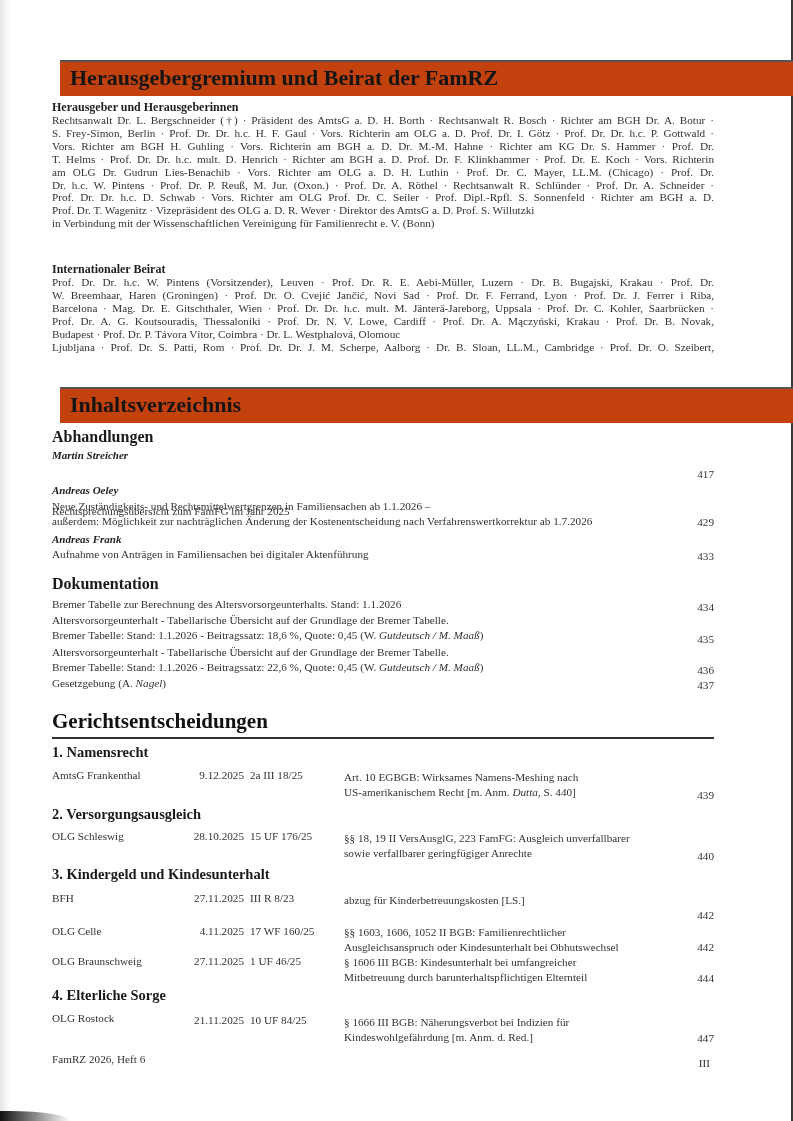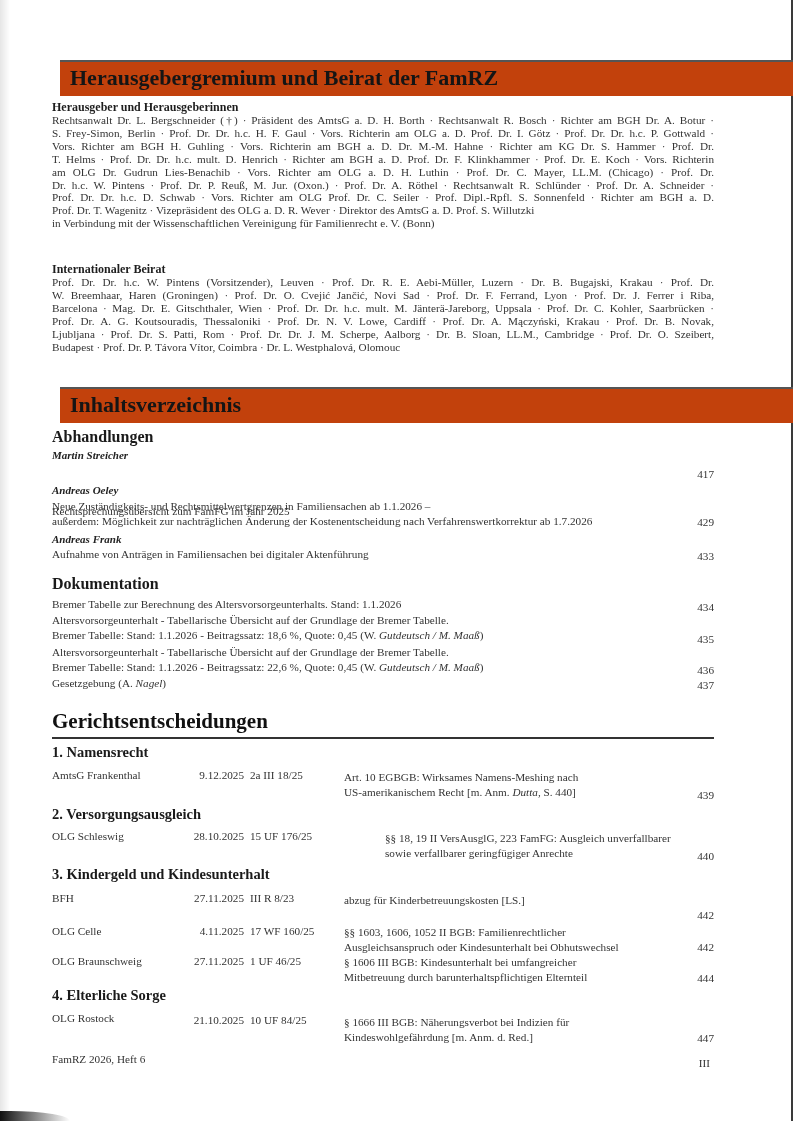--- a/index.html
+++ b/index.html
@@ -100,22 +100,22 @@
     <span class="line last">Prof. Dr. T. Wagenitz · Vizepräsident des OLG a. D. R. Wever · Direktor des AmtsG a. D. Prof. S. Willutzki</span>
     <span class="line last">in Verbindung mit der Wissenschaftlichen Vereinigung für Familienrecht e. V. (Bonn)</span>
   </div>
 
   <div class="sub-h" style="top:262px;">Internationaler Beirat</div>
   <div class="para" style="top:276px;">
     <span class="line">Prof. Dr. Dr. h.c. W. Pintens (Vorsitzender), Leuven · Prof. Dr. R. E. Aebi-Müller, Luzern · Dr. B. Bugajski, Krakau · Prof. Dr.</span>
     <span class="line">W. Breemhaar, Haren (Groningen) · Prof. Dr. O. Cvejić Jančić, Novi Sad · Prof. Dr. F. Ferrand, Lyon · Prof. Dr. J. Ferrer i Riba,</span>
     <span class="line">Barcelona · Mag. Dr. E. Gitschthaler, Wien · Prof. Dr. Dr. h.c. mult. M. Jänterä-Jareborg, Uppsala · Prof. Dr. C. Kohler, Saarbrücken ·</span>
     <span class="line">Prof. Dr. A. G. Koutsouradis, Thessaloniki · Prof. Dr. N. V. Lowe, Cardiff · Prof. Dr. A. Mączyński, Krakau · Prof. Dr. B. Novak,</span>
+    <span class="line last">Budapest · Prof. Dr. P. Távora Vítor, Coimbra · Dr. L. Westphalová, Olomouc</span>
     <span class="line">Ljubljana · Prof. Dr. S. Patti, Rom · Prof. Dr. Dr. J. M. Scherpe, Aalborg · Dr. B. Sloan, LL.M., Cambridge · Prof. Dr. O. Szeibert,</span>
-    <span class="line last">Budapest · Prof. Dr. P. Távora Vítor, Coimbra · Dr. L. Westphalová, Olomouc</span>
   </div>
 
   <div class="band band2">
     <div class="band-title">Inhaltsverzeichnis</div>
   </div>
 
   <div class="sec-h" style="top:428px;">Abhandlungen</div>
 
   <div class="toc-author" style="top:449px;">Martin Streicher</div>
   <div class="toc-text" style="top:459px;margin-top:46px;">Rechtsprechungsübersicht zum FamFG im Jahr 2025</div>
@@ -159,21 +159,21 @@
       <div><span>US-amerikanischem Recht [m. Anm. </span><em>Dutta</em><span>, S. 440]</span></div>
     </div>
     <div class="cell c-page" style="top:789px;">439</div>
   </div>
 
   <div class="case-h" style="top:806px;">2. Versorgungsausgleich</div>
   <div>
     <div class="cell c-court" style="top:830px;">OLG Schleswig</div>
     <div class="cell c-date" style="top:830px;">28.10.2025</div>
     <div class="cell c-az" style="top:830px;">15 UF 176/25</div>
-    <div class="cell c-desc" style="top:831px;margin-left:41px;">
+    <div class="cell c-desc" style="top:831px;">
       <div>§§ 18, 19 II VersAusglG, 223 FamFG: Ausgleich unverfallbarer</div>
       <div>sowie verfallbarer geringfügiger Anrechte</div>
     </div>
     <div class="cell c-page" style="top:850px;">440</div>
   </div>
 
   <div class="case-h" style="top:866px;">3. Kindergeld und Kindesunterhalt</div>
   <div>
     <div class="cell c-court" style="top:892px;">BFH</div>
     <div class="cell c-date" style="top:892px;">27.11.2025</div>
@@ -200,21 +200,21 @@
     <div class="cell c-desc" style="top:955px;">
       <div>§ 1606 III BGB: Kindesunterhalt bei umfangreicher</div>
       <div>Mitbetreuung durch barunterhaltspflichtigen Elternteil</div>
     </div>
     <div class="cell c-page" style="top:972px;">444</div>
   </div>
 
   <div class="case-h" style="top:987px;">4. Elterliche Sorge</div>
   <div>
     <div class="cell c-court" style="top:1012px;">OLG Rostock</div>
-    <div class="cell c-date" style="top:1014px;">21.10.2025</div>
+    <div class="cell c-date" style="top:1014px;">21.11.2025</div>
     <div class="cell c-az" style="top:1014px;">10 UF 84/25</div>
     <div class="cell c-desc" style="top:1015px;">
       <div>§ 1666 III BGB: Näherungsverbot bei Indizien für</div>
       <div>Kindeswohlgefährdung [m. Anm. d. Red.]</div>
     </div>
     <div class="cell c-page" style="top:1032px;">447</div>
   </div>
 
   <div class="footer-left">FamRZ 2026, Heft 6</div>
   <div class="footer-right">III</div>

